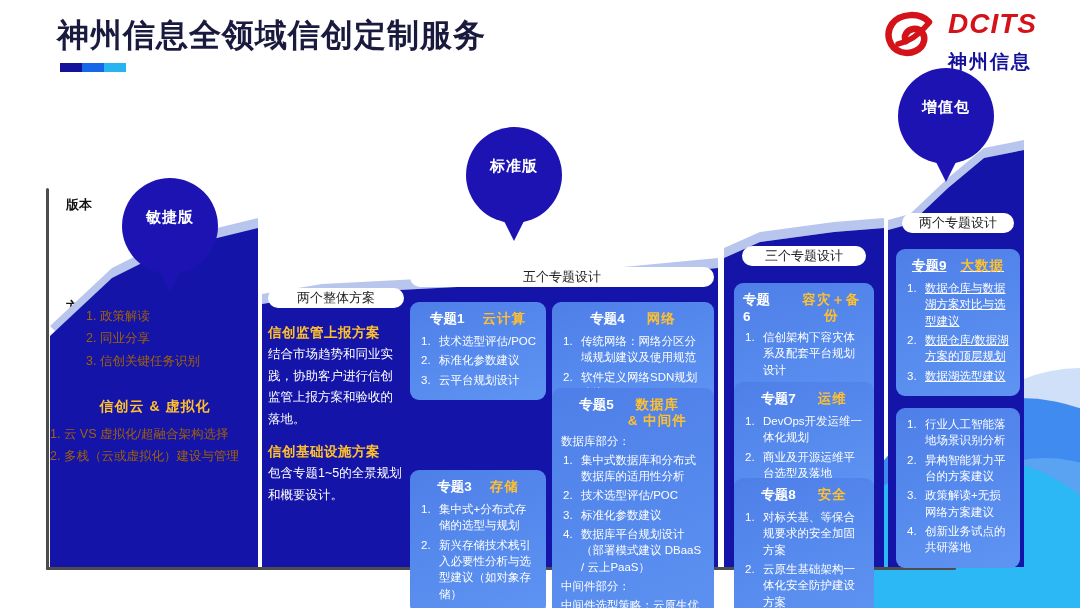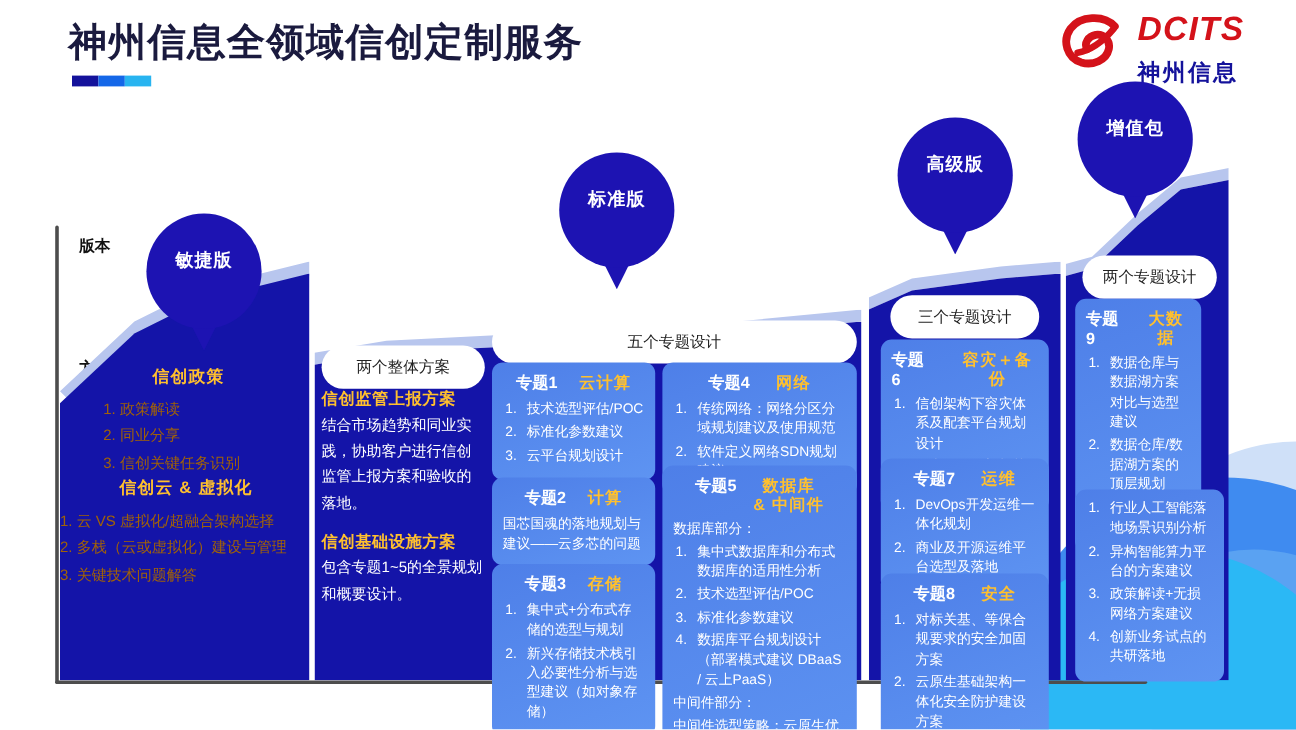--- a/index.html
+++ b/index.html
@@ -87,21 +87,21 @@
   .pin-label { position: absolute; left: 0; top: 30px; width: 96px; text-align: center;
                font-size: 15px; font-weight: bold; color: #fff; z-index: 3; letter-spacing: 1px; }
   #pin1 { left: 122px; top: 178px; }
   #pin2 { left: 466px; top: 127px; }
   #pin3 { left: 748px; top: 98px; }
   #pin4 { left: 898px; top: 68px; }
 
   
   .pill { position: absolute; background: #fff; border-radius: 20px;
           display: flex; align-items: center; justify-content: center;
-          font-size: 13px; color: #222; height: 36px; }
+          font-size: 13px; color: #222; height: 20px; }
   #pill-c2a { left: 268px; top: 288px; width: 136px; }
   #pill-c2b { left: 410px; top: 267px; width: 304px; }
   #pill-c3  { left: 742px; top: 246px; width: 124px; }
   #pill-c4  { left: 902px; top: 213px; width: 112px; }
 
   
   .blk { position: absolute; color: #fff; }
   .blk-h { font-size: 14px; font-weight: bold; color: #ffc02e; text-align: center; margin-bottom: 7px; letter-spacing: 1px; }
   .blk-li { font-size: 12.5px; line-height: 1.78; color: #a16207; white-space: nowrap; }
   #c1b1 { left: 62px; top: 305px; width: 190px; }
@@ -130,21 +130,21 @@
   .card .sub { font-size: 11.5px; line-height: 1.45; margin: 3px 0 2px; }
 
   #card-t1 { left: 410px; top: 302px; width: 136px; }
   #card-t2 { left: 410px; top: 398px; width: 136px; }
   #card-t3 { left: 410px; top: 470px; width: 136px; }
   #card-t4 { left: 552px; top: 302px; width: 162px; }
   #card-t5 { left: 552px; top: 388px; width: 162px; }
   #card-t6 { left: 734px; top: 283px; width: 140px; }
   #card-t7 { left: 734px; top: 382px; width: 140px; }
   #card-t8 { left: 734px; top: 478px; width: 140px; }
-  #card-t9 { left: 896px; top: 249px; width: 105px; }
+  #card-t9 { left: 896px; top: 249px; width: 124px; text-decoration: underline; }
   #card-t10{ left: 896px; top: 408px; width: 124px; }
 
   #card-t5 .card-hd, #card-t9 .card-hd, #card-t10 .card-hd { gap: 14px; }
   #card-t1 .card-hd, #card-t2 .card-hd, #card-t3 .card-hd { gap: 18px; }
 </style>
 </head>
 <body>
 
 <div id="stage">
 
@@ -181,30 +181,28 @@
   <div class="panel-edge" id="col1e"></div>
   <div class="panel" id="col1"></div>
   <div class="panel-edge" id="col2e"></div>
   <div class="panel" id="col2"></div>
   <div class="panel-edge" id="col3e"></div>
   <div class="panel" id="col3"></div>
   <div class="panel-edge" id="col4e"></div>
   <div class="panel" id="col4"></div>
 
   <div class="blk" id="c1b1">
-    <div class="blk-h">信创政策</div>
     <div class="blk-li">1. 政策解读</div>
     <div class="blk-li">2. 同业分享</div>
     <div class="blk-li">3. 信创关键任务识别</div>
   </div>
   <div class="blk" id="c1b2">
     <div class="blk-h">信创云 &amp; 虚拟化</div>
     <div class="blk-li">1. 云 VS 虚拟化/超融合架构选择</div>
     <div class="blk-li">2. 多栈（云或虚拟化）建设与管理</div>
-    <div class="blk-li">3. 关键技术问题解答</div>
   </div>
 
   <div class="pill" id="pill-c2a">两个整体方案</div>
   <div class="pill" id="pill-c2b">五个专题设计</div>
   <div class="pill" id="pill-c3">三个专题设计</div>
   <div class="pill" id="pill-c4">两个专题设计</div>
 
   <div id="c2-text">
     <div class="s-h">信创监管上报方案</div>
     <div class="s-p">结合市场趋势和同业实践，协助客户进行信创监管上报方案和验收的落地。</div>
@@ -218,27 +216,20 @@
       <span class="card-no">专题1</span>
       <span class="card-tag">云计算</span>
     </div>
     <ol>
       <li>技术选型评估/POC</li>
       <li>标准化参数建议</li>
       <li>云平台规划设计</li>
     </ol>
   </div>
 
-  <div class="card" id="card-t2">
-    <div class="card-hd">
-      <span class="card-no">专题2</span>
-      <span class="card-tag">计算</span>
-    </div>
-    <div class="plain">国芯国魂的落地规划与建议——云多芯的问题</div>
-  </div>
 
   <div class="card" id="card-t3">
     <div class="card-hd">
       <span class="card-no">专题3</span>
       <span class="card-tag">存储</span>
     </div>
     <ol>
       <li>集中式+分布式存储的选型与规划</li>
       <li>新兴存储技术栈引入必要性分析与选型建议（如对象存储）</li>
     </ol>
@@ -328,24 +319,19 @@
   <div class="pin" id="pin1">
     <div class="pin-tail"></div>
     <div class="pin-head"></div>
     <div class="pin-label">敏捷版</div>
   </div>
   <div class="pin" id="pin2">
     <div class="pin-tail"></div>
     <div class="pin-head"></div>
     <div class="pin-label">标准版</div>
   </div>
-  <div class="pin" id="pin3">
-    <div class="pin-tail"></div>
-    <div class="pin-head"></div>
-    <div class="pin-label">高级版</div>
-  </div>
   <div class="pin" id="pin4">
     <div class="pin-tail"></div>
     <div class="pin-head"></div>
     <div class="pin-label">增值包</div>
   </div>
 
 </div>
 
 </body></html>

